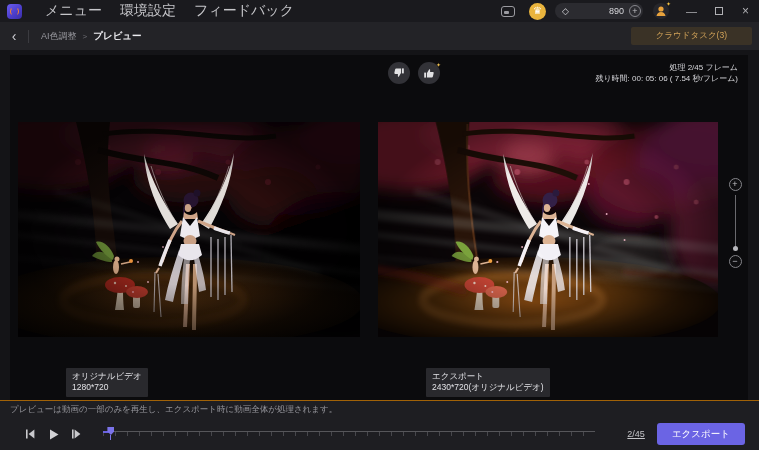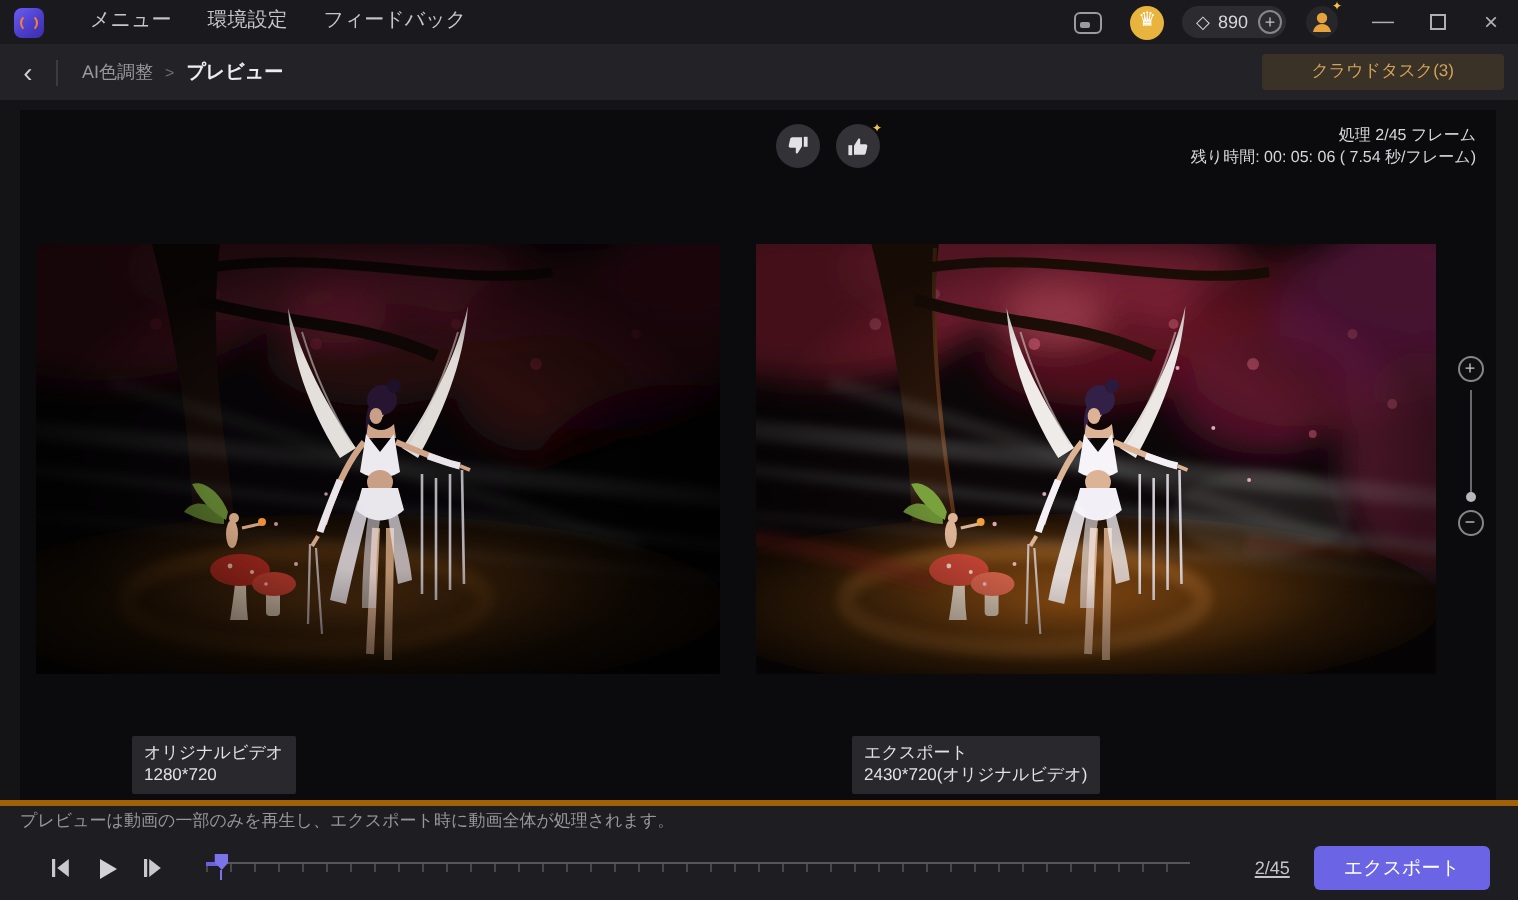--- a/index.html
+++ b/index.html
@@ -11,33 +11,33 @@
   
   .titlebar { position:absolute; top:0; left:0; right:0; height:22px;
               background:#1a1a1e; display:flex; align-items:center; }
   .logo { width:15px; height:15px; margin-left:7px; border-radius:4px;
           background:linear-gradient(140deg,#6a5cf0 0%,#4a3cc8 60%,#3a2ea8 100%);
           position:relative; flex:0 0 auto; }
   .logo::before { content:""; position:absolute; inset:3px; border-radius:50%;
           border:1.5px solid #f58233; border-left-color:transparent; border-right-color:transparent;
           transform:rotate(90deg); }
   .menu { display:flex; margin-left:14px; }
-  .menu-item { font-size:10px; color:#c6c6ca; padding:0 9px; line-height:22px; cursor:default; }
+  .menu-item { font-size:14px; color:#c6c6ca; padding:0 9px; line-height:22px; cursor:default;font-family:Liberation Mono, monospace; }
   .tb-right { margin-left:auto; display:flex; align-items:center; }
   .mini-mode { width:14px; height:11px; border:1px solid #9a9aa0; border-radius:3px;
                position:relative; margin-right:14px; }
   .mini-mode::after { content:""; position:absolute; left:2px; bottom:2px; width:5px; height:3px;
                background:#9a9aa0; border-radius:1px; }
   .crown-btn { width:17px; height:17px; border-radius:50%; background:#e9b43d;
                display:flex; align-items:center; justify-content:center; margin-right:9px; }
   .crown-btn span { font-size:10px; line-height:10px; color:#fff; }
   .points-pill { height:16px; background:#2b2b30; border-radius:8px; display:flex;
                  align-items:center; padding:0 2px 0 7px; margin-right:9px; }
   .points-pill .gem { font-size:9px; color:#d8d8dc; margin-right:4px; }
-  .points-pill .val { font-size:9px; color:#d8d8dc; margin-right:5px; }
+  .points-pill .val { font-size:9px; color:#d8d8dc; margin-right:5px;margin-left:36px; }
   .points-pill .plus { width:12px; height:12px; border:1px solid #86868c; border-radius:50%;
                  color:#bfbfc4; font-size:9px; line-height:10px; text-align:center; }
   .user-btn { position:relative; width:18px; height:18px; margin-right:8px; }
   .user-btn .star { position:absolute; top:-2px; right:-1px; font-size:6px; color:#f5c242; }
   .winbtn { width:27px; height:22px; display:flex; align-items:center; justify-content:center;
             color:#b0b0b4; font-size:11px; }
   .winbtn .maxbox { width:8px; height:8px; border:1px solid #b0b0b4; display:block; }
   .winbtn.close { font-size:12px; }
 
   
@@ -71,21 +71,21 @@
   .zoomctl { position:absolute; right:5px; top:123px; width:16px; display:flex;
              flex-direction:column; align-items:center; }
   .zbtn { width:13px; height:13px; border:1px solid #85858a; border-radius:50%;
           color:#c4c4c8; font-size:9px; line-height:11px; text-align:center;
           background:rgba(18,18,20,0.6); }
   .ztrack { width:1px; height:52px; background:#6a6a6e; margin-top:4px; }
   .zdot { width:5px; height:5px; border-radius:50%; background:#b8b8bc; margin:-1px 0 4px; }
 
   
   .noticebar { position:absolute; top:400px; left:0; right:0; height:18px; background:#1e1e22;
-               border-top:3px solid #a16207; display:flex; align-items:center;
+               border-top:1px solid #a16207; display:flex; align-items:center;
                padding-left:10px; font-size:8.5px; color:#96969c; }
   .controlsbar { position:absolute; top:418px; left:0; right:0; height:32px; background:#1e1e22;
                  display:flex; align-items:center; padding-left:22px; }
   .ctl-btn { width:16px; height:18px; display:flex; align-items:center; justify-content:center;
              margin-right:7px; }
   .timeline { position:relative; flex:1; height:14px; margin:0 12px 0 12px; }
   .tl-track { position:absolute; top:4px; left:0; right:0; height:1px; background:#56565a; }
   .tl-ticks { position:absolute; top:5px; left:0; right:0; height:4px;
               background:repeating-linear-gradient(to right,#47474c 0 1px,transparent 1px 12px); }
   .tl-fill { position:absolute; top:3.5px; left:0; width:1.5%; height:2px; background:#6a62e0; }

